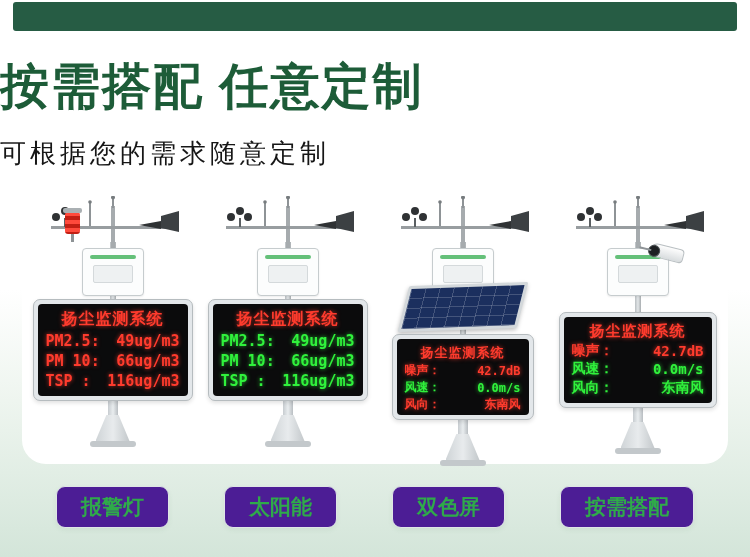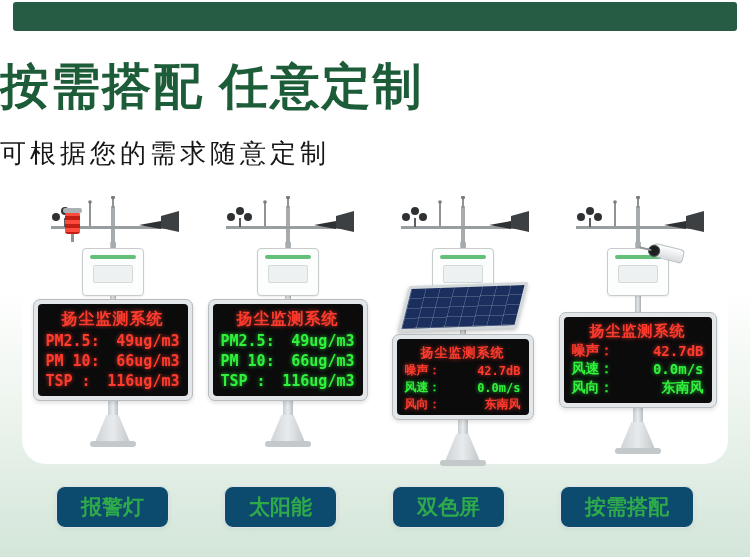--- a/index.html
+++ b/index.html
@@ -154,21 +154,21 @@
   }
   .stand-foot { width: 46px; height: 6px; background: #c3c8cb; border-radius: 3px; }
 
   
   .buttons-row {
     position: absolute; left: 0; right: 0; top: 486px;
     display: flex; justify-content: center; gap: 55px;
   }
   .feature-btn {
     min-width: 112px; padding: 0 24px; height: 42px; line-height: 40px;
-    text-align: center; background: #0c4a6e;
+    text-align: center; background: #4c1d95;
     border: 1px solid #dfe5e6; border-radius: 9px;
     font-size: 21px; font-weight: bold;
     color: var(--button-green, #2faa4a);
     box-shadow: 0 2px 5px rgba(60,120,80,.08);
     cursor: pointer; white-space: nowrap;
   }
 </style>
 </head>
 <body>
 

